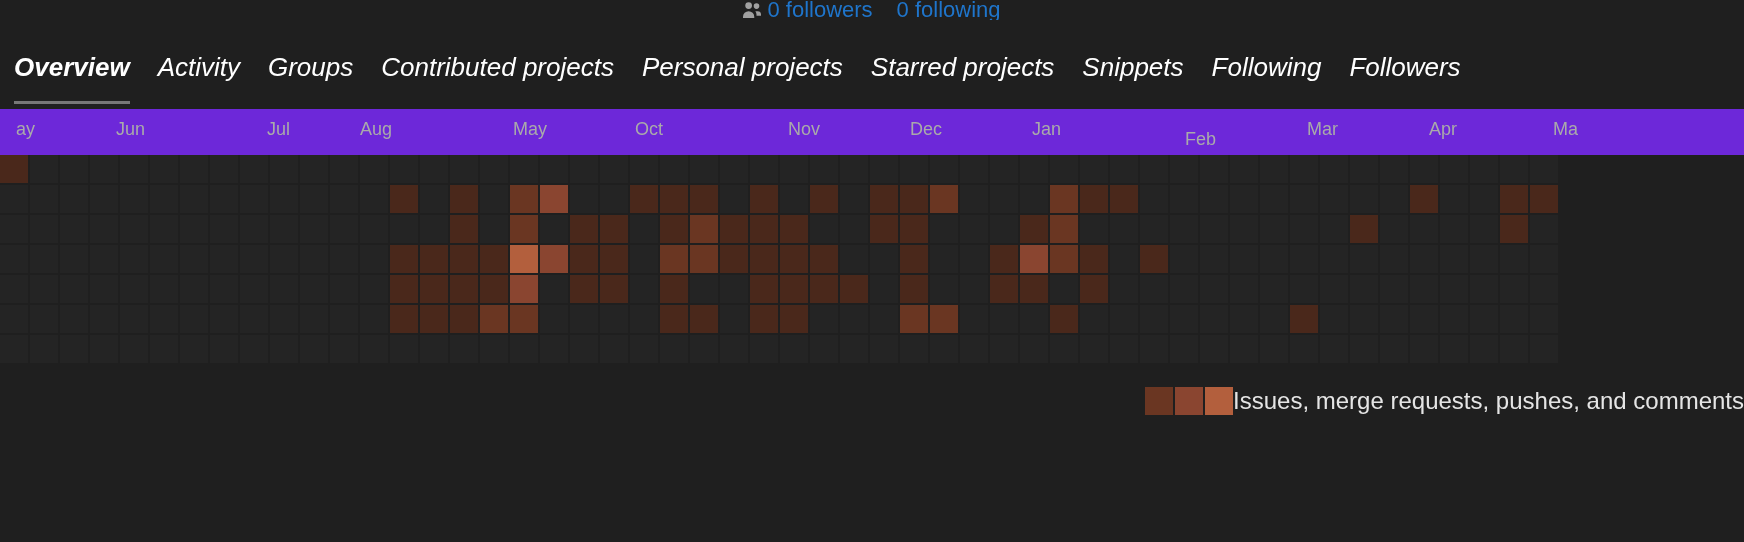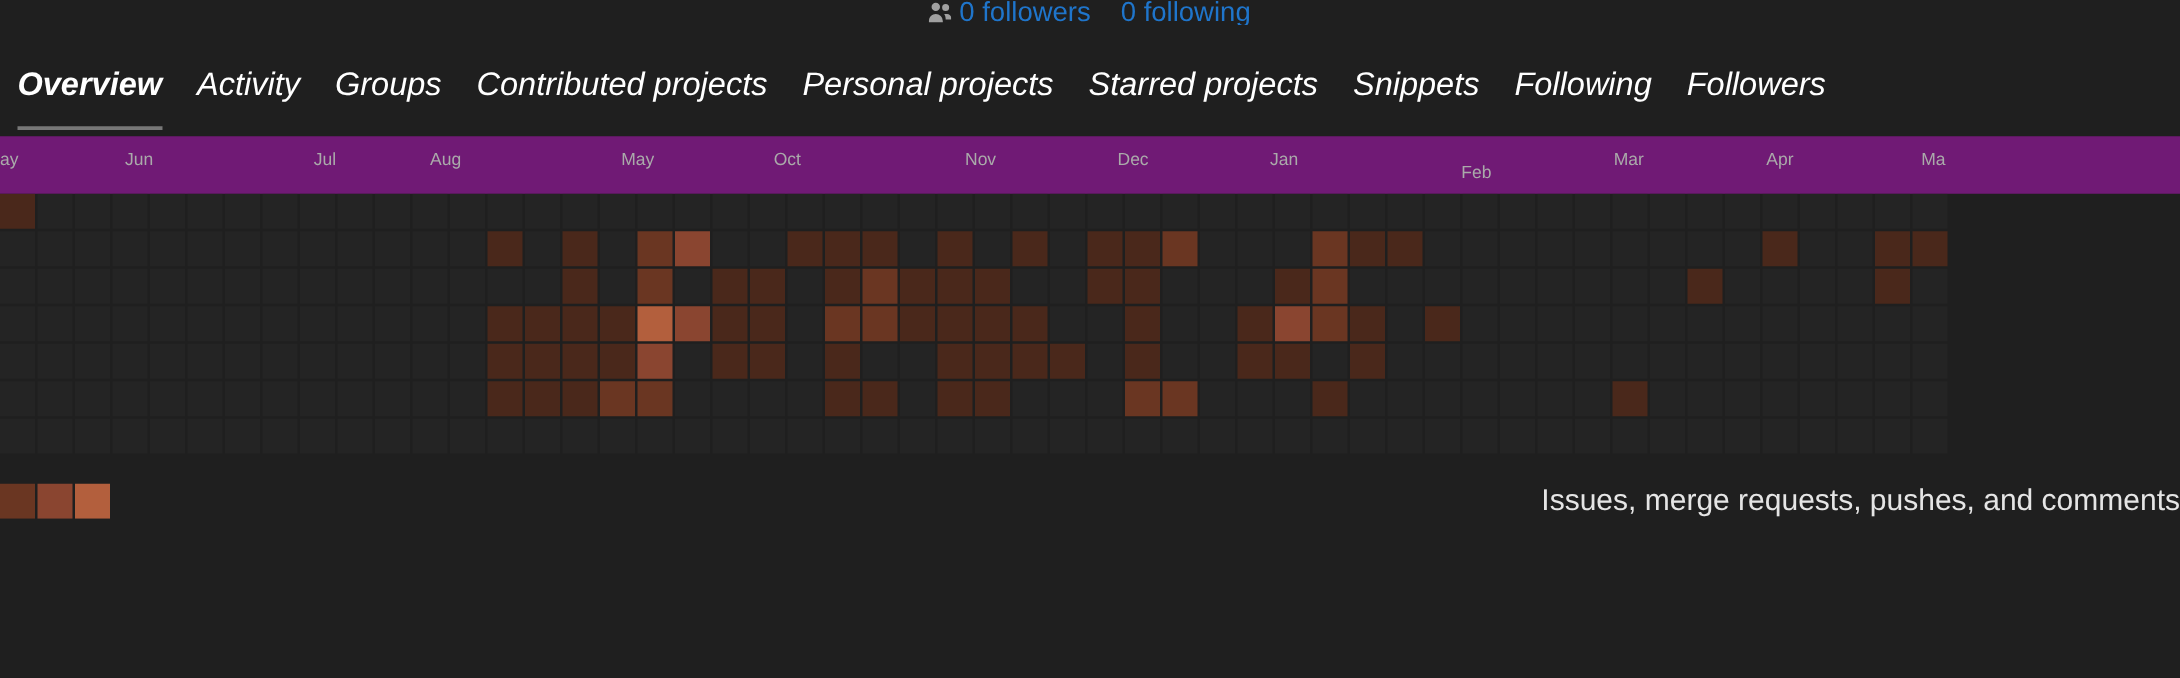--- a/index.html
+++ b/index.html
@@ -48,25 +48,26 @@
       border-bottom: 3px solid transparent;
     }
     .tab.active {
       color: #fff;
       font-weight: 600;
       border-bottom: 3px solid #777;
     }
     .months {
       display: flex;
       height: 46px;
-      background: #701a75;
+      background: #6d28d9;
       align-items: center;
       color: #aaa;
-      font-size: 14px;
+      font-size: 18px;
       overflow: hidden;
+      padding-left: 16px;
     }
     .month {
       position: absolute;
       white-space: nowrap;
     }
     .months-inner {
       position: relative;
       width: 100%;
       height: 100%;
     }
@@ -87,21 +88,21 @@
       width: 28px;
       height: 28px;
       background: #242424;
     }
     .day.l1 { background: #4a281b; }
     .day.l2 { background: #6a3622; }
     .day.l3 { background: #8a4530; }
     .day.l4 { background: #b35f3d; }
     .legend-row {
       display: flex;
-      justify-content: space-between;
+      justify-content: flex-end;
       align-items: center;
       padding: 24px 0 0 0;
       font-size: 24px;
       color: #e5e5e5;
       overflow: hidden;
     }
     .legend {
       display: flex;
       gap: 2px;
     }

